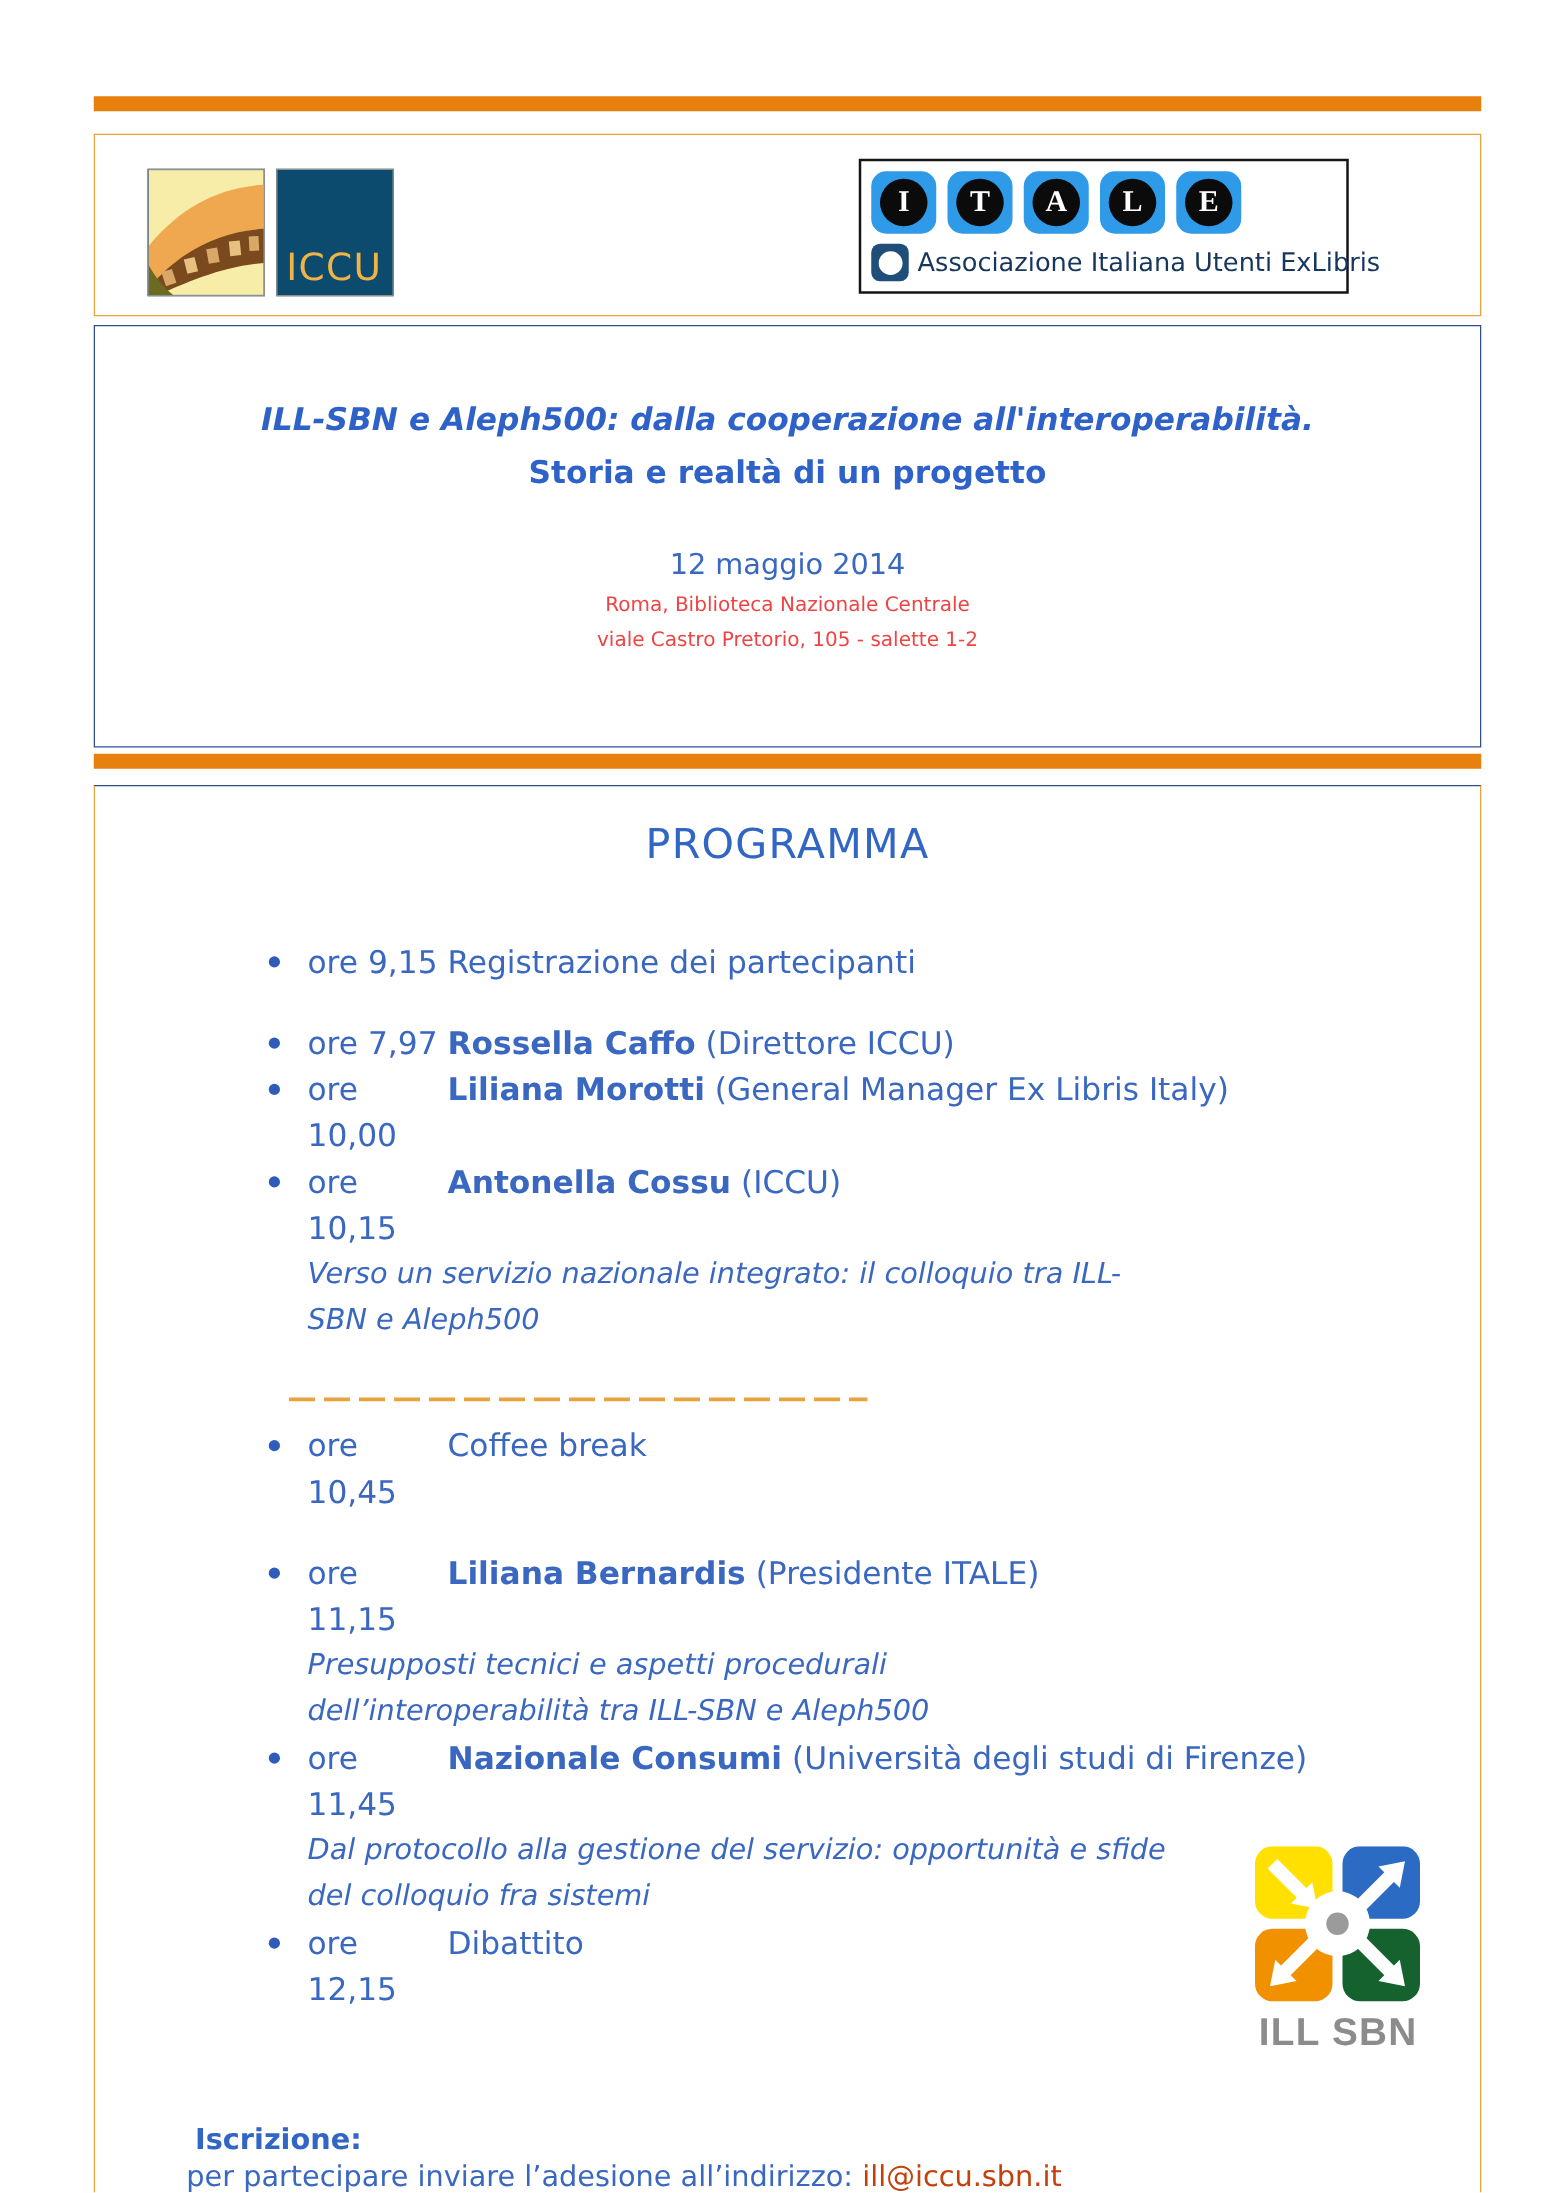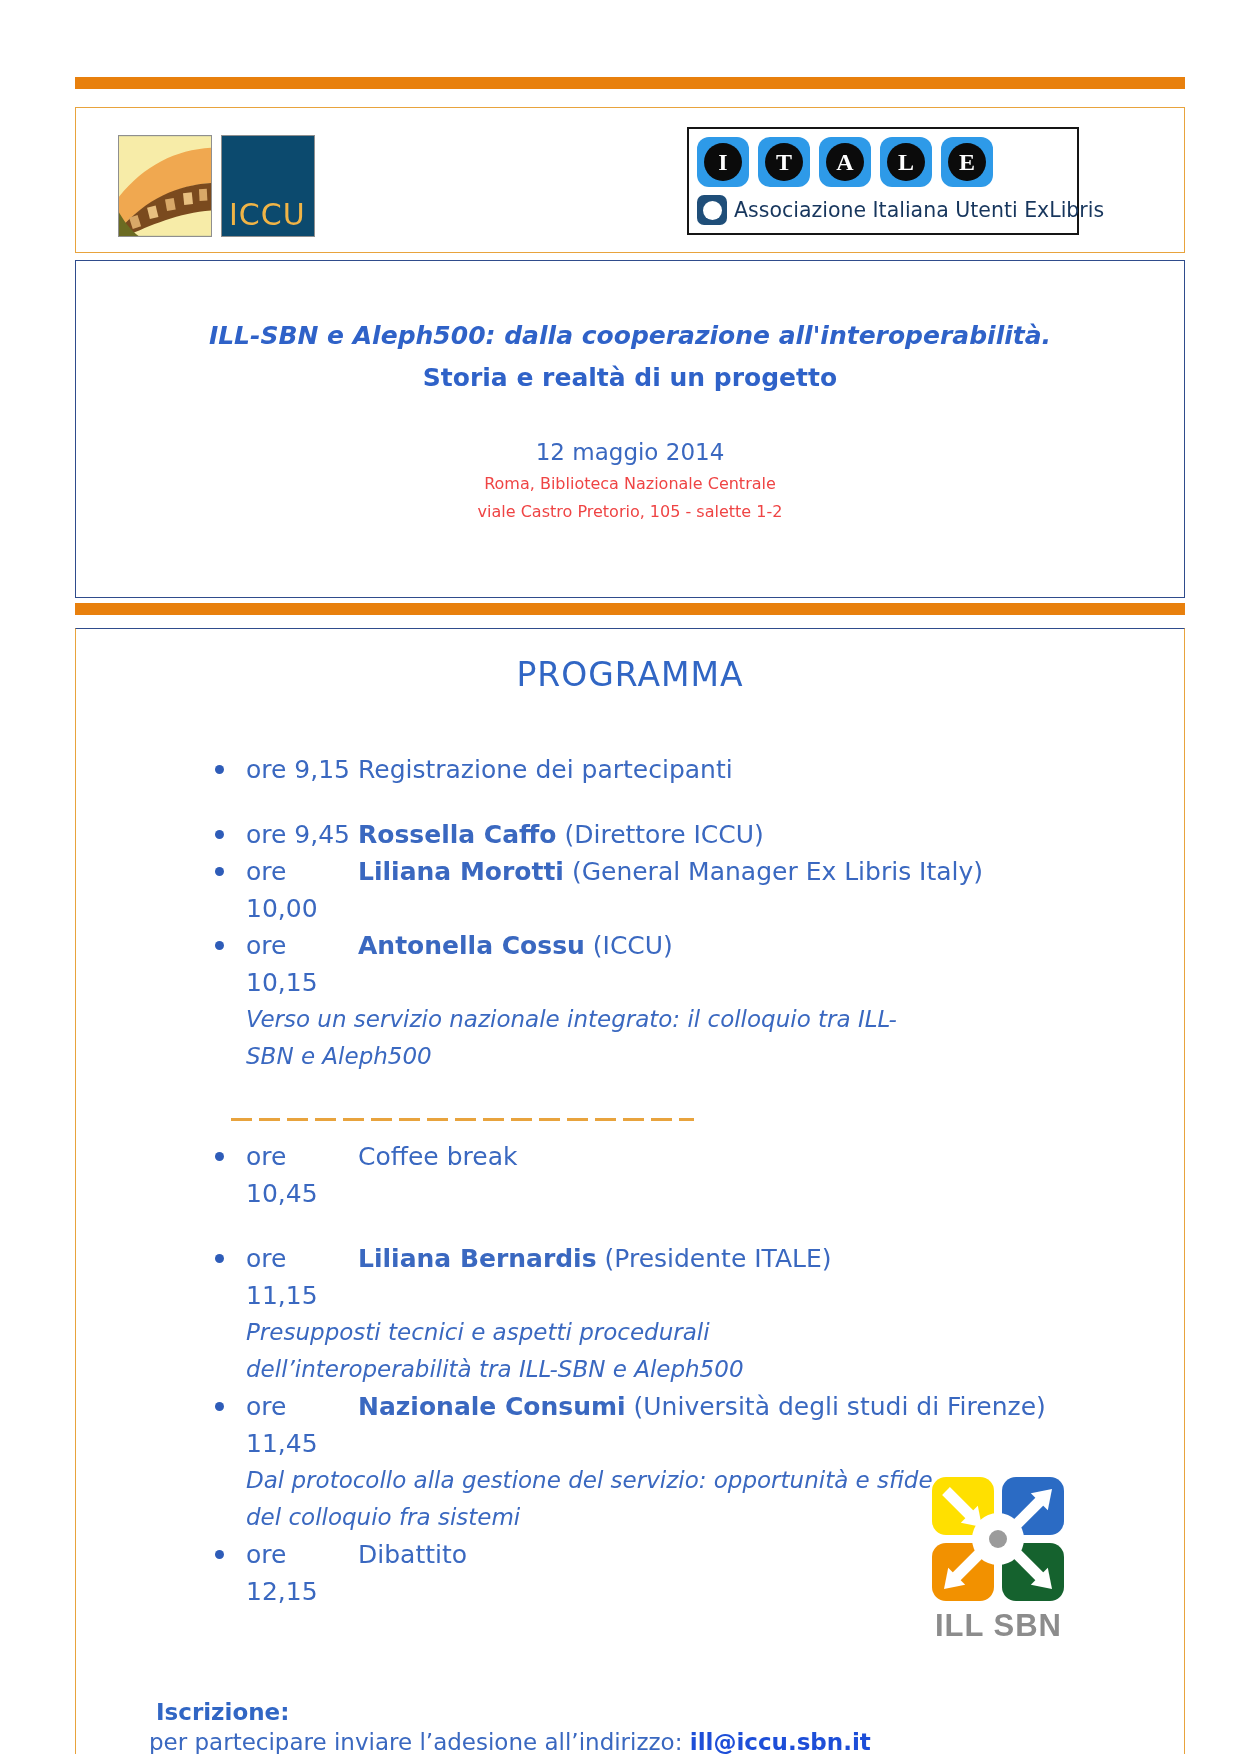--- a/index.html
+++ b/index.html
@@ -45,23 +45,23 @@
   .item .time { flex:none; width:112px; }
   .item .speaker { font-weight:bold; }
   .gap-before { margin-top:28px; }
   .desc { margin-left:170px; max-width:690px; font-size:23px; line-height:37px; font-style:italic; }
   .divider-dashed { margin:43px 0 17px 155px; width:463px; height:3px;
                     background:repeating-linear-gradient(90deg,#E8A33D 0 21px, transparent 21px 28px); }
 
   .registration { margin-top:87px; font-size:23px; }
   .reg-label { margin-left:80px; font-weight:bold; line-height:30px; color:#3166C4; }
   .reg-line { margin-left:73px; line-height:30px; }
-  .email { color:#1d4ed8; font-weight:bold; text-decoration:none; cursor:pointer; }
-
-  .illsbn { position:absolute; left:856px; top:848px; width:133px; text-align:center; }
+  .email { color:#c2410c; font-weight:normal; text-decoration:none; cursor:pointer; }
+
+  .illsbn { position:absolute; left:928px; top:848px; width:133px; text-align:center; }
   .illsbn-caption { margin-top:2px; font-size:31px; font-weight:bold; color:#8C8C8C; letter-spacing:1px; font-family:"Liberation Sans", sans-serif; }
 
   .bar-bottom { position:absolute; left:0; right:0; bottom:13px; height:12px; background:#E8800D; }
 </style>
 </head>
 <body>
 
 <div class="page">
   <div class="content">
 
@@ -130,21 +130,21 @@
       <div class="items">
 
         <div class="item">
           <span class="bullet"></span>
           <span class="time">ore 9,15</span>
           <span>Registrazione dei partecipanti</span>
         </div>
 
         <div class="item gap-before">
           <span class="bullet"></span>
-          <span class="time">ore 9,45</span>
+          <span class="time">ore 7,97</span>
           <span><span class="speaker">Rossella Caffo</span> <span>(Direttore ICCU)</span></span>
         </div>
 
         <div class="item">
           <span class="bullet"></span>
           <span class="time">ore 10,00</span>
           <span><span class="speaker">Liliana Morotti</span> <span>(General Manager Ex Libris Italy)</span></span>
         </div>
 
         <div class="item">

